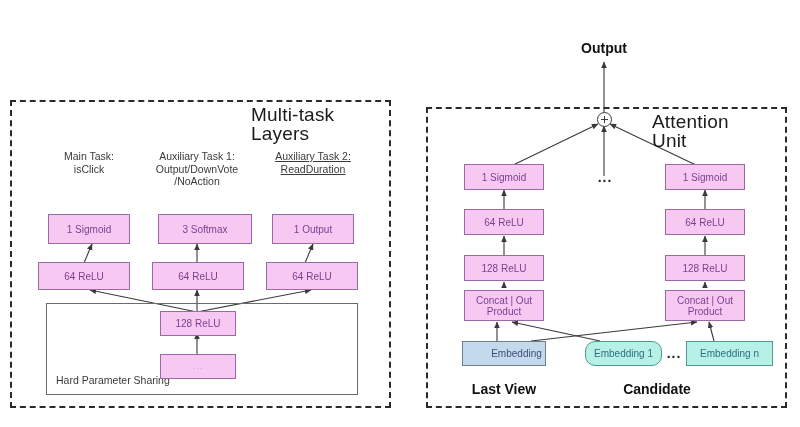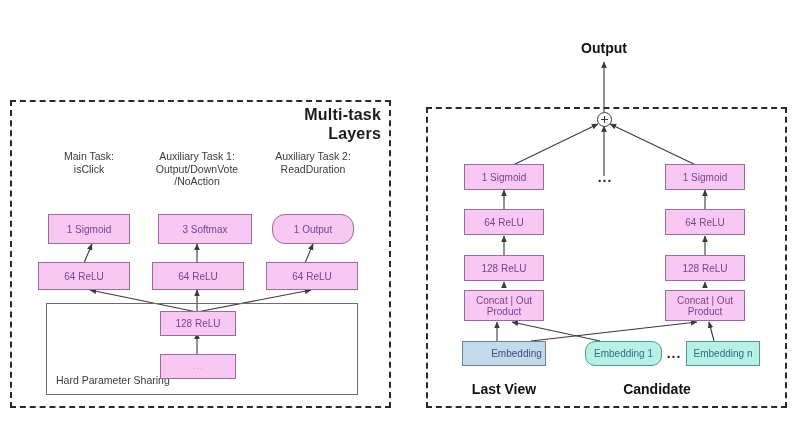--- a/index.html
+++ b/index.html
@@ -12,24 +12,24 @@
   svg.wires{position:absolute;left:0;top:0;width:800px;height:427px;overflow:visible;pointer-events:none;}
 
   .panel{
     position:absolute;
     border:2px dashed #2a2a2a;
     background:transparent;
     box-sizing:border-box;
   }
   .panel-title{
     position:absolute;
-    font-weight:bold;
-    font-size:16px;
+    font-weight:normal;
+    font-size:19px;
     color:#1b1b1b;
-    text-align:right;
+    text-align:left;
     line-height:19px;
     letter-spacing:.2px;
   }
 
   .node{
     position:absolute;
     box-sizing:border-box;
     display:flex;align-items:center;justify-content:center;
     text-align:center;
     font-size:10px;
@@ -147,41 +147,45 @@
 
   <div class="caplabel" style="left:25px;top:150px;width:128px;">
     <div>Main Task:</div>
     <div>isClick</div>
   </div>
   <div class="caplabel" style="left:132px;top:150px;width:130px;">
     <div>Auxiliary Task 1:</div>
     <div>Output/DownVote</div>
     <div>/NoAction</div>
   </div>
-  <div class="caplabel" style="left:248px;top:150px;width:130px;">
+  <div class="caplabel" style="left:248px;top:150px;width:130px;text-decoration:underline;">
     <div>Auxiliary Task 2:</div>
     <div>ReadDuration</div>
   </div>
 
   <div class="node pink" style="left:48px;top:214px;width:82px;height:30px;">1 Sigmoid</div>
   <div class="node pink" style="left:158px;top:214px;width:94px;height:30px;">3 Softmax</div>
-  <div class="node pink" style="left:272px;top:214px;width:82px;height:30px;border-radius:13px;">1 Output</div>
+  <div class="node pink" style="left:272px;top:214px;width:82px;height:30px;">1 Output</div>
 
   <div class="node pink" style="left:38px;top:262px;width:92px;height:28px;">64 ReLU</div>
   <div class="node pink" style="left:152px;top:262px;width:92px;height:28px;">64 ReLU</div>
   <div class="node pink" style="left:266px;top:262px;width:92px;height:28px;">64 ReLU</div>
 
   <div class="group-box" style="left:46px;top:303px;width:312px;height:92px;"></div>
   <div class="group-caption" style="left:56px;top:374px;">Hard Parameter Sharing</div>
 
   <div class="node pink" style="left:160px;top:311px;width:76px;height:25px;">128 ReLU</div>
   <div class="node pink dots" style="left:160px;top:354px;width:76px;height:25px;">...</div>
 
   <div class="panel" style="left:426px;top:107px;width:361px;height:301px;"></div>
 
+  <div class="panel-title" style="left:652px;top:112px;width:128px;">
+    <div>Attention</div>
+    <div>Unit</div>
+  </div>
 
   <div class="boldlabel" style="left:554px;top:40px;width:100px;font-size:14px;">Output</div>
 
   <div class="plus-node" style="left:597px;top:112px;"></div>
 
   <div class="ellipsis" style="left:594px;top:172px;width:22px;text-align:center;">...</div>
 
   <div class="node pink" style="left:464px;top:164px;width:80px;height:26px;">1 Sigmoid</div>
   <div class="node pink" style="left:464px;top:209px;width:80px;height:26px;">64 ReLU</div>
   <div class="node pink" style="left:464px;top:255px;width:80px;height:26px;">128 ReLU</div>
@@ -194,18 +198,18 @@
   <div class="node pink" style="left:665px;top:209px;width:80px;height:26px;">64 ReLU</div>
   <div class="node pink" style="left:665px;top:255px;width:80px;height:26px;">128 ReLU</div>
   <div class="node pink" style="left:665px;top:290px;width:80px;height:31px;flex-direction:column;line-height:11px;">
     <span>Concat | Out</span>
     <span>Product</span>
   </div>
 
   <div class="node blue" style="left:462px;top:341px;width:84px;height:25px;padding-left:25px;">Embedding</div>
   <div class="node mint" style="left:585px;top:341px;width:77px;height:25px;border-radius:10px;">Embedding 1</div>
   <div class="ellipsis" style="left:663px;top:348px;width:22px;text-align:center;">...</div>
-  <div class="node mint" style="left:686px;top:341px;width:74px;height:25px;">Embedding n</div>
+  <div class="node mint" style="left:686px;top:341px;width:87px;height:25px;">Embedding n</div>
 
   <div class="boldlabel" style="left:454px;top:381px;width:100px;">Last View</div>
   <div class="boldlabel" style="left:602px;top:381px;width:110px;">Candidate</div>
 
 </div>
 
 </body></html>

